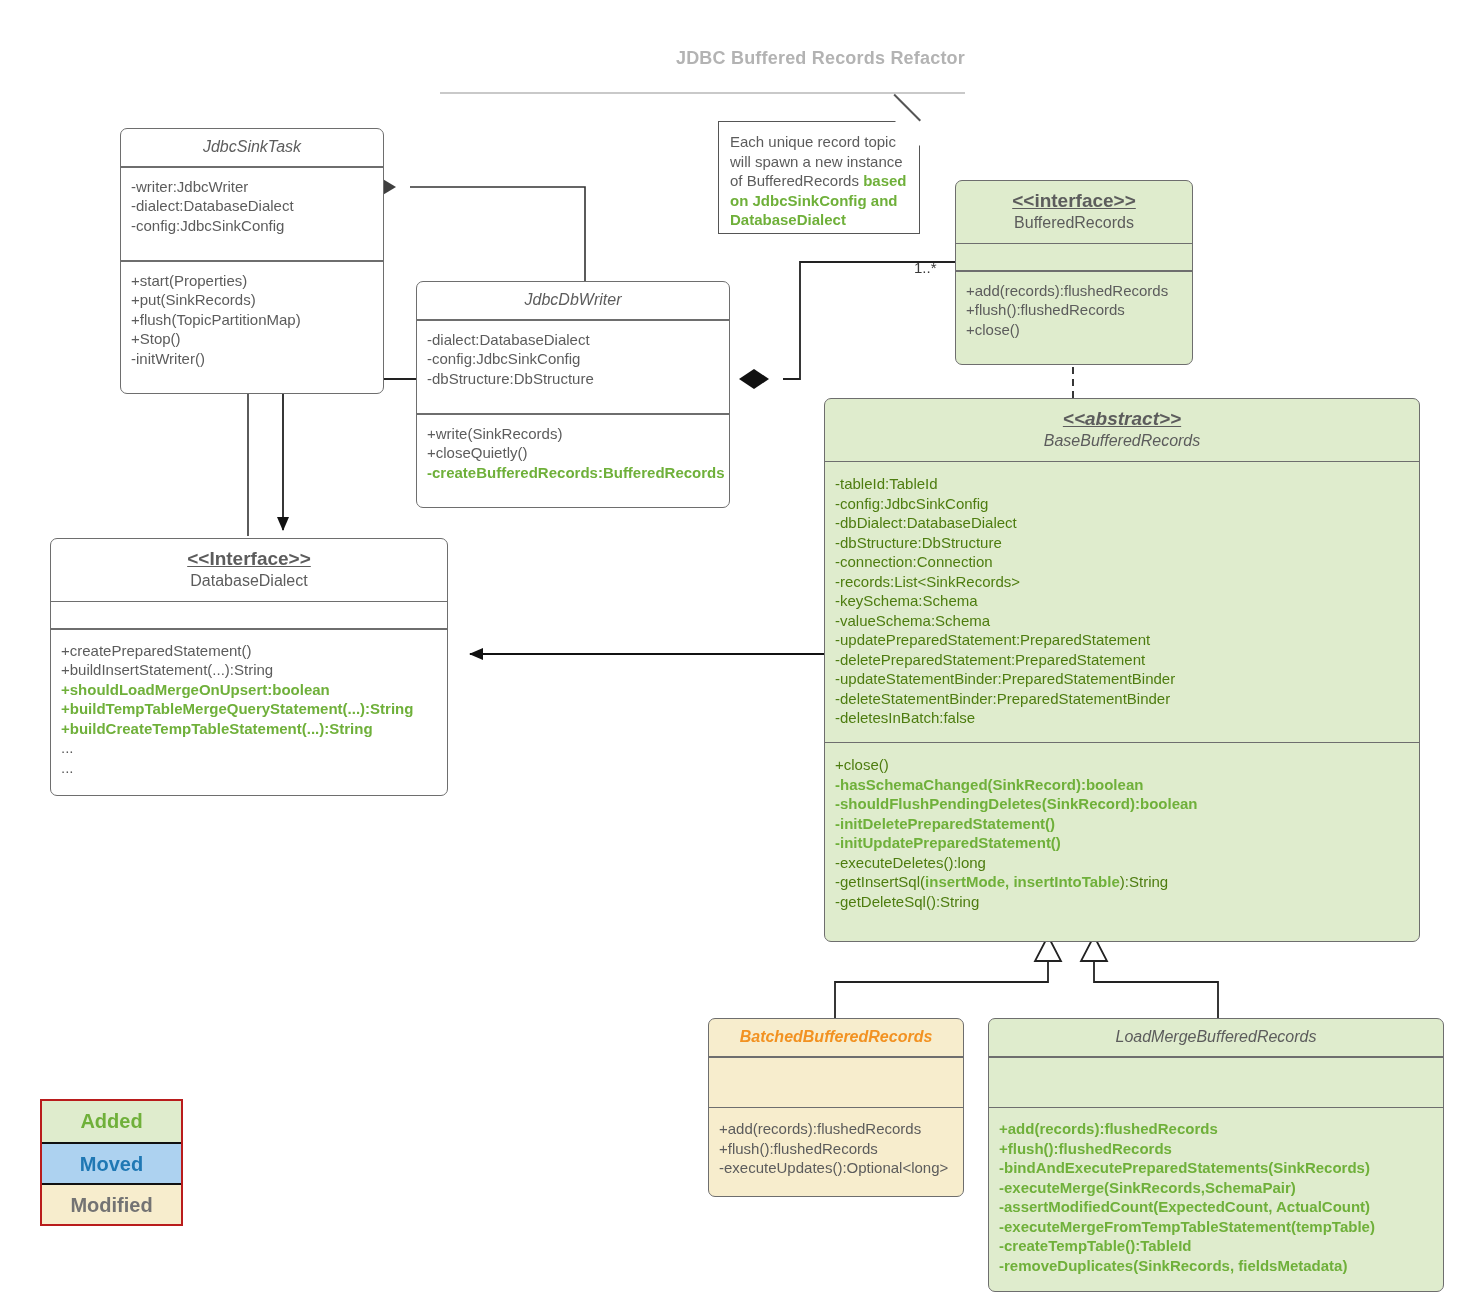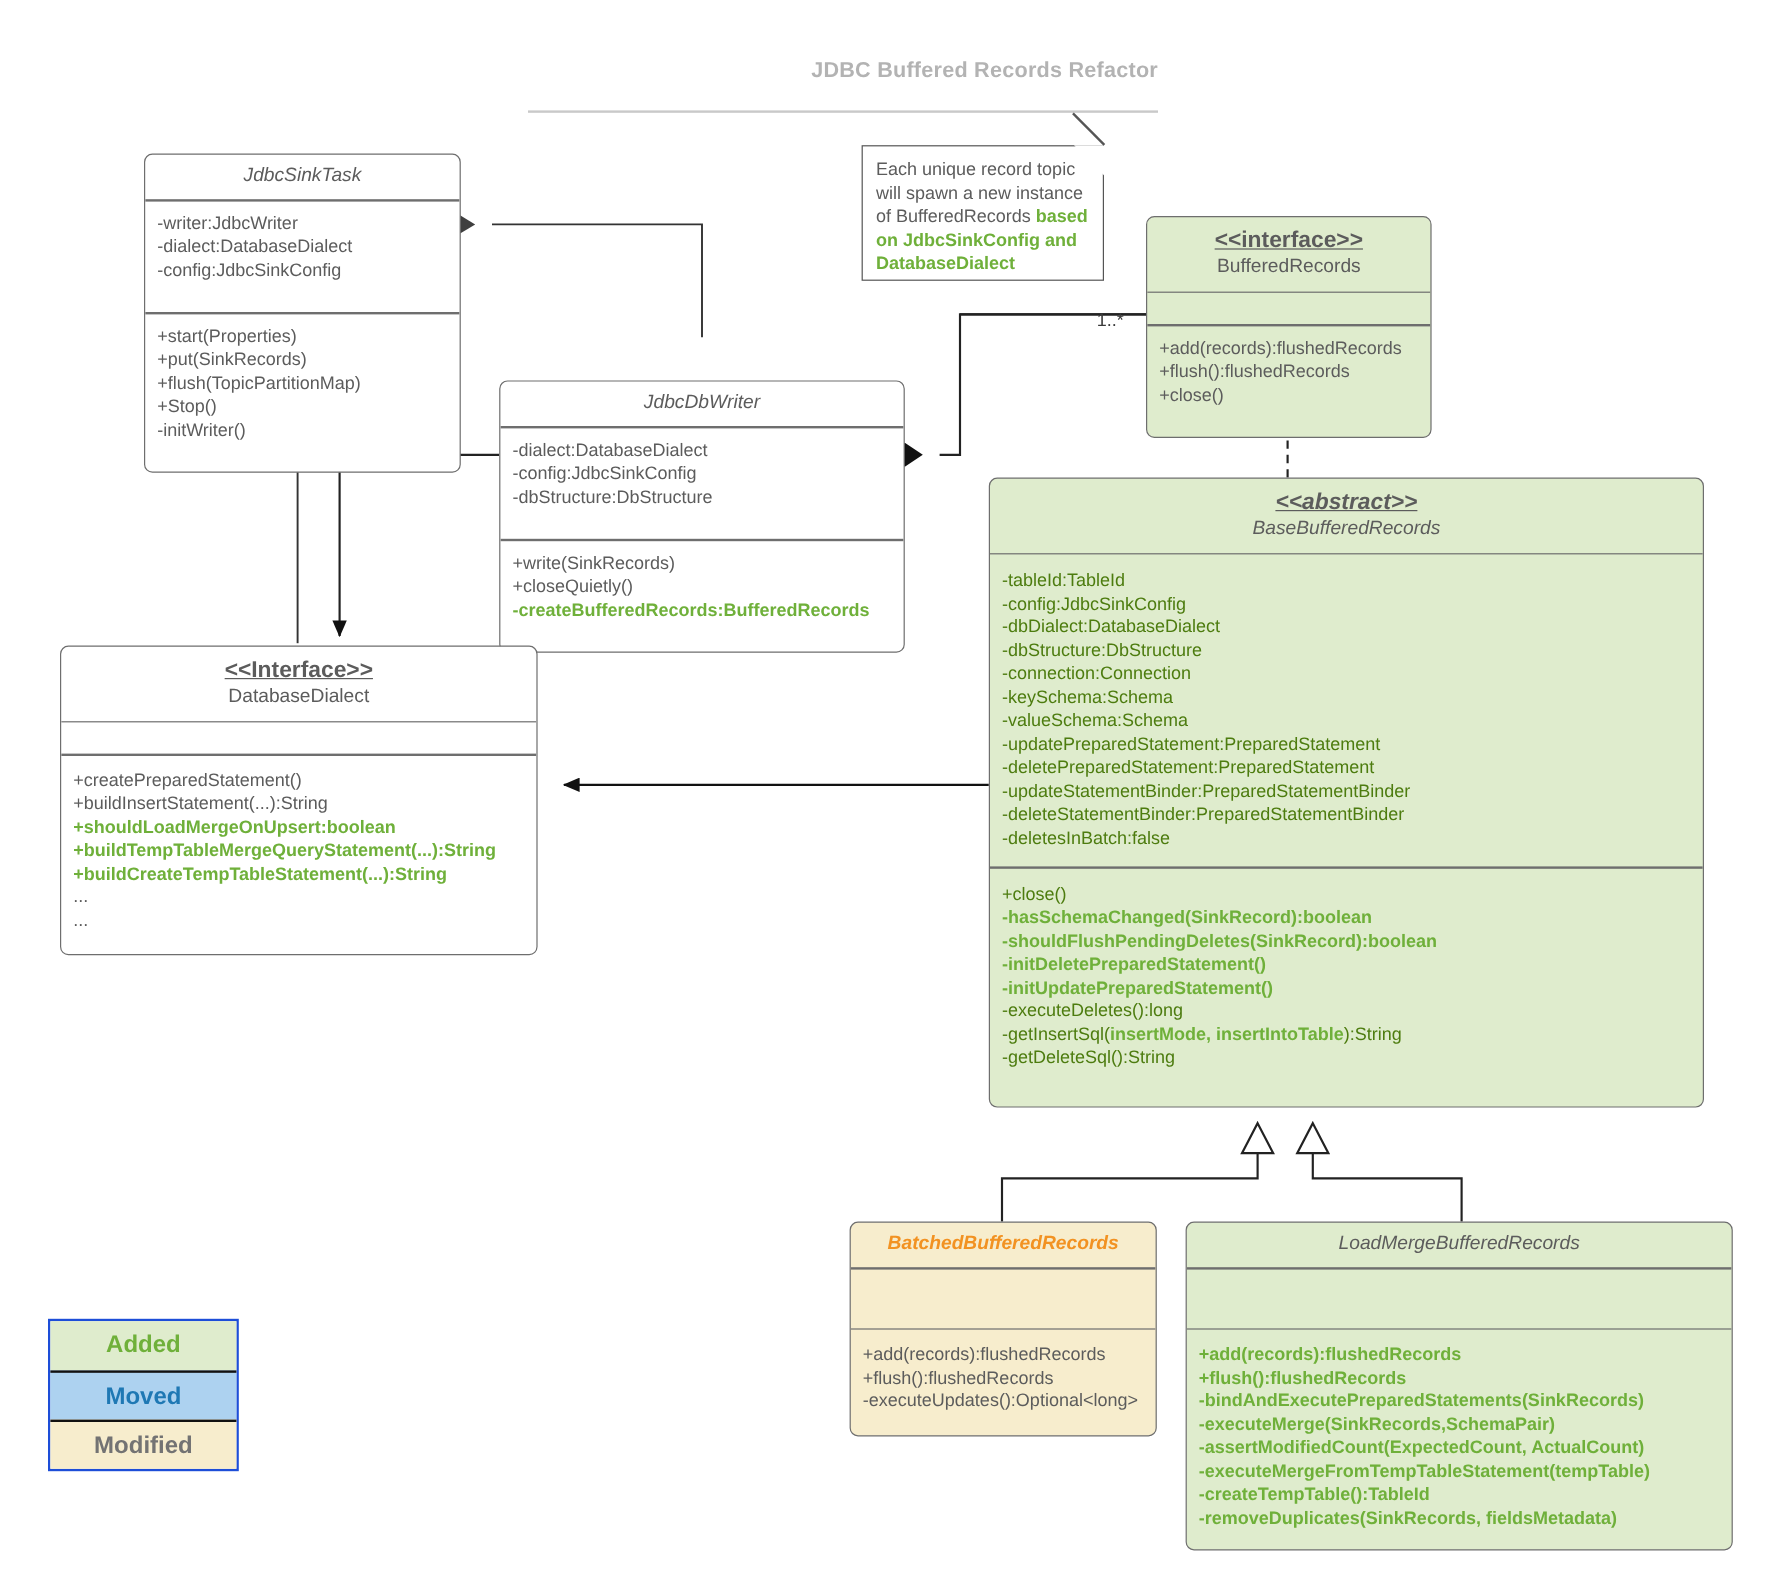--- a/index.html
+++ b/index.html
@@ -140,23 +140,23 @@
     position: absolute;
     font-size: 15px;
     color: #3a3a3a;
   }
 
   
   .legend {
     position: absolute;
     left: 40px;
     top: 1099px;
-    width: 159px;
+    width: 143px;
     box-sizing: border-box;
-    border: 2px solid #1d4ed8;
+    border: 2px solid #b91c1c;
   }
   .legend-row {
     height: 41px;
     line-height: 41px;
     text-align: center;
     font-size: 20px;
     font-weight: bold;
     box-sizing: border-box;
   }
   .legend-row + .legend-row { border-top: 2px solid #111111; }
@@ -247,21 +247,21 @@
     <div class="sep"></div>
     <div class="sect">
         <div class="row"><span class="t-plain">+start(Properties)</span></div>
         <div class="row"><span class="t-plain">+put(SinkRecords)</span></div>
         <div class="row"><span class="t-plain">+flush(TopicPartitionMap)</span></div>
         <div class="row"><span class="t-plain">+Stop()</span></div>
         <div class="row"><span class="t-plain">-initWriter()</span></div>
       </div>
   </div>
 
-  <div class="uml" id="box-jdbc-db-writer" style="left:416px; top:281px; width:338px;margin-top:36px;">
+  <div class="uml" id="box-jdbc-db-writer" style="left:416px; top:281px; width:314px;">
     <div class="hdr">
       <div class="cname">JdbcDbWriter</div>
     </div>
     <div class="sep"></div>
     <div class="sect">
         <div class="row"><span class="t-plain">-dialect:DatabaseDialect</span></div>
         <div class="row"><span class="t-plain">-config:JdbcSinkConfig</span></div>
         <div class="row"><span class="t-plain">-dbStructure:DbStructure</span></div>
       </div>
     <div class="sep"></div>
@@ -300,20 +300,21 @@
       <div class="stereo" style="font-style:italic;">&lt;&lt;abstract&gt;&gt;</div>
       <div class="cname">BaseBufferedRecords</div>
     </div>
     <div class="sep"></div>
     <div class="sect" style="padding-top:12px;padding-bottom:14px;">
         <div class="row"><span class="t-moved">-tableId:TableId</span></div>
         <div class="row"><span class="t-moved">-config:JdbcSinkConfig</span></div>
         <div class="row"><span class="t-moved">-dbDialect:DatabaseDialect</span></div>
         <div class="row"><span class="t-moved">-dbStructure:DbStructure</span></div>
         <div class="row"><span class="t-moved">-connection:Connection</span></div>
+        <div class="row"><span class="t-moved">-records:List&lt;SinkRecords&gt;</span></div>
         <div class="row"><span class="t-moved">-keySchema:Schema</span></div>
         <div class="row"><span class="t-moved">-valueSchema:Schema</span></div>
         <div class="row"><span class="t-moved">-updatePreparedStatement:PreparedStatement</span></div>
         <div class="row"><span class="t-moved">-deletePreparedStatement:PreparedStatement</span></div>
         <div class="row"><span class="t-moved">-updateStatementBinder:PreparedStatementBinder</span></div>
         <div class="row"><span class="t-moved">-deleteStatementBinder:PreparedStatementBinder</span></div>
         <div class="row"><span class="t-moved">-deletesInBatch:false</span></div>
       </div>
     <div class="sep"></div>
     <div class="sect" style="padding-top:12px;padding-bottom:30px;">

